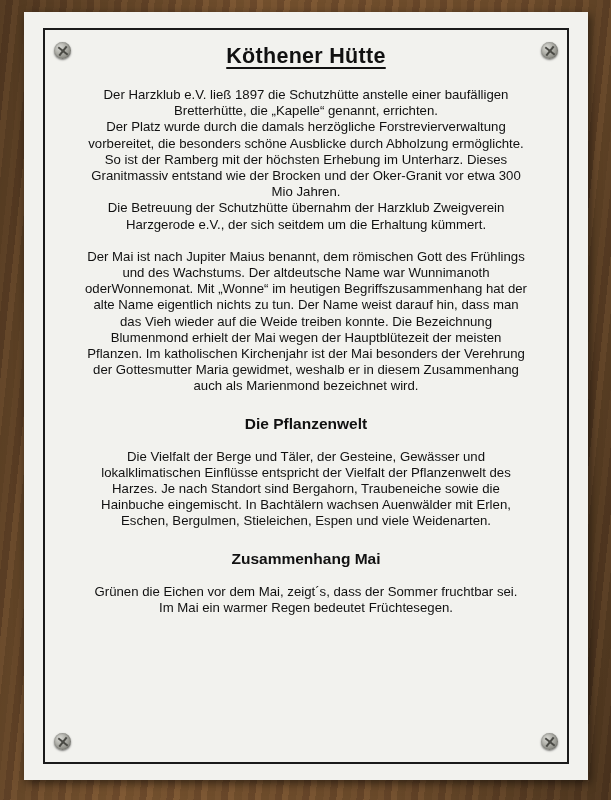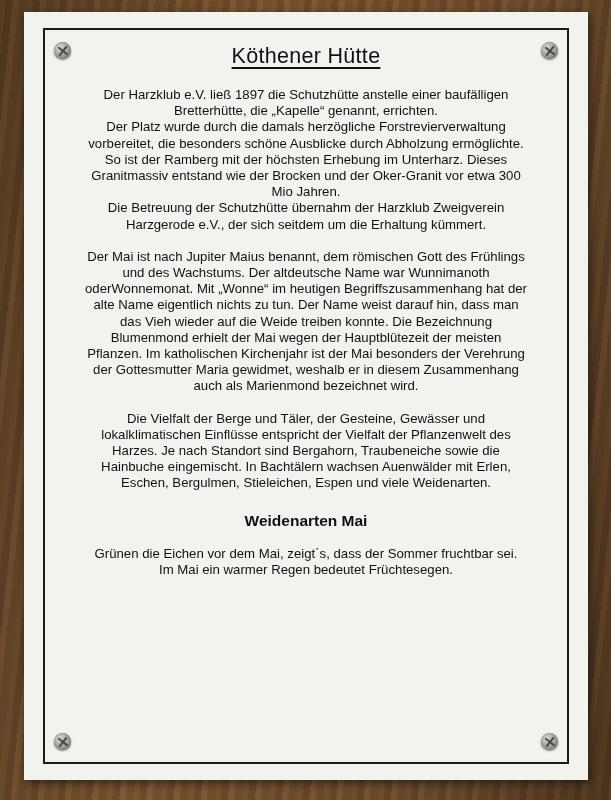--- a/index.html
+++ b/index.html
@@ -100,21 +100,21 @@
     left: 40px;
     top: 24px;
     right: 40px;
     bottom: 24px;
     text-align: center;
     color: #111;
   }
 
   h1.title {
     font-size: 21.5px;
-    font-weight: normal;
+    font-weight: bold;
     letter-spacing: 0.3px;
     margin: 8px 0 0 0;
     text-decoration: underline;
     text-underline-offset: 4px;
   }
 
   h2.section {
     font-size: 15.5px;
     font-weight: bold;
     margin: 20px 0 4px 0;
@@ -143,18 +143,19 @@
   <div class="screw screw-bl"></div>
   <div class="screw screw-br"></div>
 
   <div class="content">
     <h1 class="title">Köthener Hütte</h1>
 
     <p class="para first">Der Harzklub e.V. ließ 1897 die Schutzhütte anstelle einer baufälligen Bretterhütte, die „Kapelle“ genannt,  errichten.<br>Der Platz wurde durch die damals herzögliche Forstrevierverwaltung vorbereitet, die besonders schöne Ausblicke durch Abholzung ermöglichte.<br>So ist der Ramberg mit der höchsten Erhebung im Unterharz. Dieses Granitmassiv entstand wie der Brocken und der Oker-Granit vor etwa 300 Mio Jahren.<br>Die Betreuung der Schutzhütte übernahm der Harzklub Zweigverein Harzgerode e.V., der sich seitdem um die Erhaltung kümmert.</p>
 
     <p class="para">Der Mai ist nach Jupiter Maius benannt, dem römischen Gott des Frühlings und des Wachstums. Der altdeutsche Name war Wunnimanoth oderWonnemonat. Mit „Wonne“ im heutigen Begriffszusammenhang hat der alte Name eigentlich nichts zu tun. Der Name weist darauf hin, dass man das Vieh wieder auf die Weide treiben konnte. Die Bezeichnung Blumenmond erhielt der Mai wegen der Hauptblütezeit der meisten Pflanzen. Im katholischen Kirchenjahr ist der Mai besonders der Verehrung der Gottesmutter Maria gewidmet, weshalb er in diesem Zusammenhang auch als Marienmond bezeichnet wird.</p>
 
+    <h2 class="section">Die Pflanzenwelt</h2>
     <p class="para">Die Vielfalt der Berge und Täler, der Gesteine, Gewässer und lokalklimatischen Einflüsse entspricht der Vielfalt der Pflanzenwelt des Harzes. Je nach Standort sind Bergahorn, Traubeneiche sowie die Hainbuche eingemischt. In Bachtälern wachsen Auenwälder mit Erlen, Eschen, Bergulmen, Stieleichen, Espen und viele Weidenarten.</p>
 
-    <h2 class="section">Weidenarten Mai</h2>
+    <h2 class="section">Zusammenhang Mai</h2>
     <p class="para">Grünen die Eichen vor dem Mai, zeigt´s, dass der Sommer fruchtbar sei.<br>Im Mai ein warmer Regen bedeutet Früchtesegen.</p>
   </div>
 </div>
 
 </body></html>

